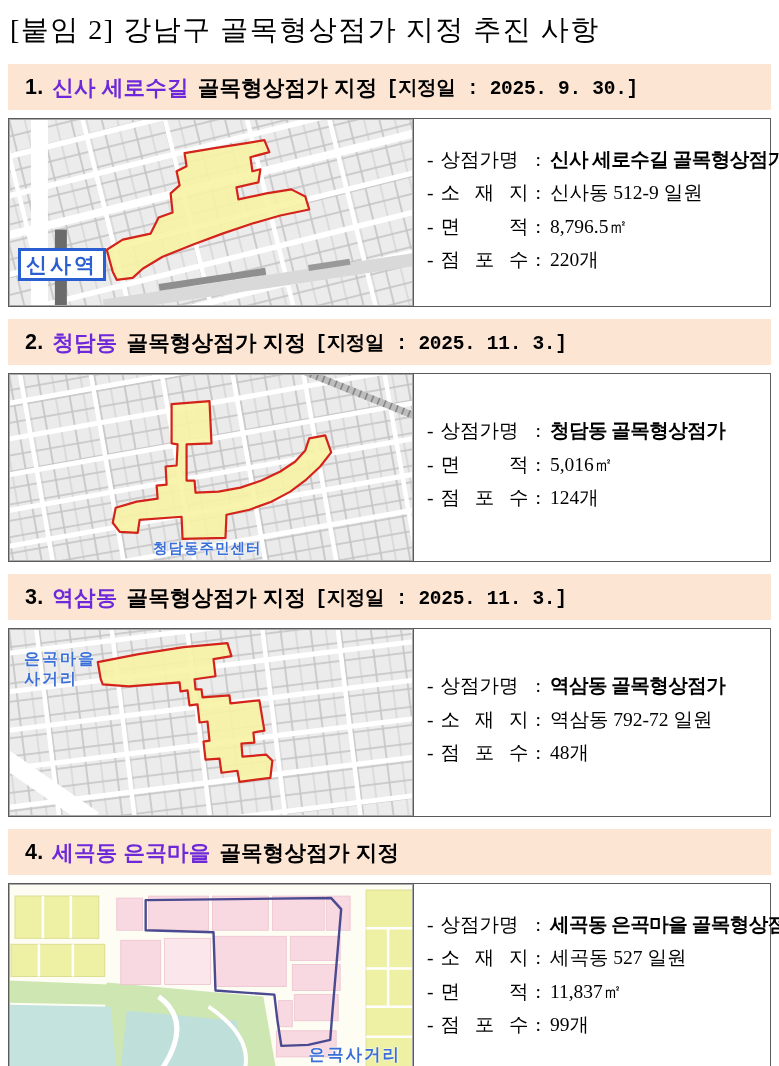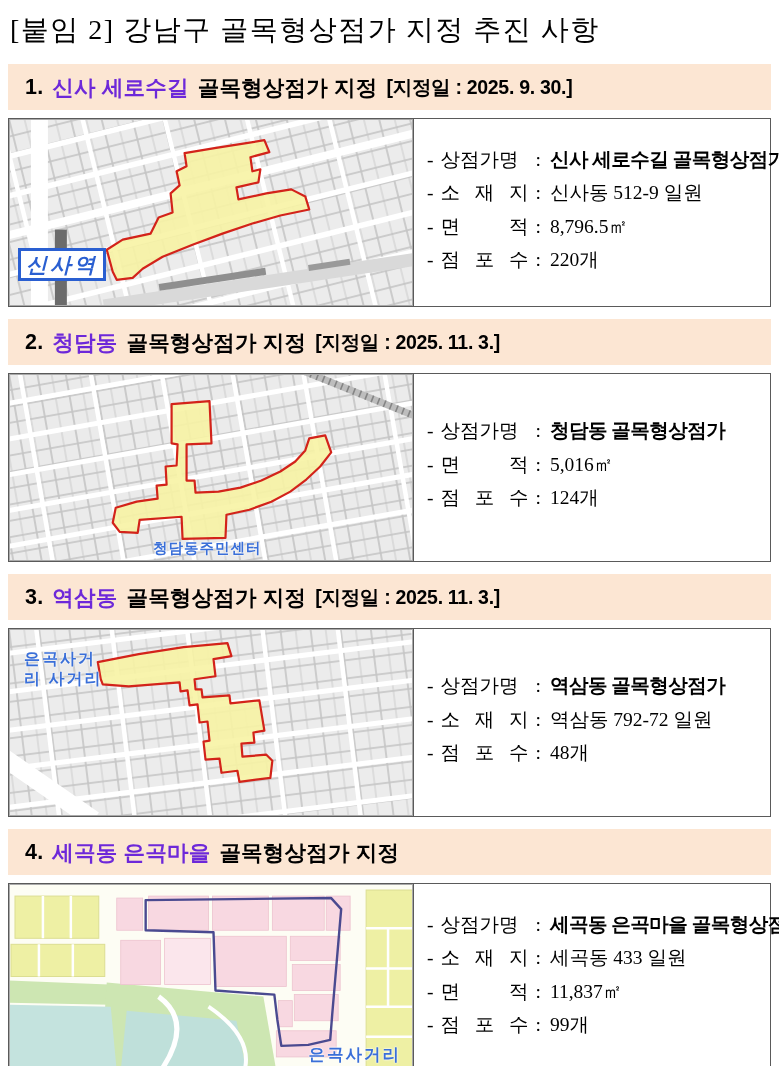--- a/index.html
+++ b/index.html
@@ -24,21 +24,21 @@
     font-weight: bold;
     font-size: 21.5px;
     padding-left: 17px;
     margin-top: 12px;
     letter-spacing: 0.2px;
   }
   .sec-header.first { margin-top: 6px; }
   .sec-header .num  { margin-right: 9px; }
   .sec-header .blue { color: #6d28d9; margin-right: 9px; }
   .sec-header .rest { margin-right: 9px; }
-  .sec-header .date { font-size: 19.5px; letter-spacing: -0.3px; }
+  .sec-header .date { font-size: 19.5px; letter-spacing: -0.3px; font-family: Liberation Mono, monospace; }
   .content {
     display: flex;
     border: 1.5px solid #5a5a5a;
     height: 189px;
     margin-top: 8px;
     background: #fff;
   }
   .map-cell {
     flex: 0 0 405px;
     position: relative;
@@ -61,21 +61,21 @@
     text-align: justify; text-align-last: justify;
   }
   .colon { margin: 0 9px 0 7px; }
   .row-name .val { font-weight: bold; letter-spacing: -0.5px; }
   
   .station-box {
     position: absolute; left: 9px; bottom: 25px;
     border: 3px solid #2a5fd1; background: #ffffff;
     color: #2a5fd1; font-family: "Liberation Sans", sans-serif;
     font-weight: bold; font-size: 21px; letter-spacing: 3px;
-    padding: 0 5px; line-height: 27px; font-style: italic;
+    padding: 0 5px; line-height: 27px;
   }
   .map-label {
     position: absolute;
     color: #3a6fd8; font-family: "Liberation Sans", sans-serif;
     font-weight: bold;
     text-shadow: 0 0 2px #fff, 0 0 2px #fff;
   }
   .lab-cheongdam { left: 144px; bottom: 3px;  font-size: 14.5px; letter-spacing: 1px; }
   .lab-yeoksam   { left: 15px;  top: 20px;    font-size: 16px; letter-spacing: 2px; width: 86px; line-height: 1.25; }
   .lab-eungok    { right: 12px; bottom: 5px;  font-size: 16.5px; letter-spacing: 2px; }
@@ -180,21 +180,21 @@
         </defs>
         <rect x="0" y="0" width="405" height="186" fill="url(#p3)"></rect>
         <g stroke="#ffffff" transform="rotate(-7 202 93)">
           <path d="M-100,0 H520 M-100,38 H520 M-100,76 H520 M-100,114 H520 M-100,152 H520 M-100,190 H520" stroke-width="5" fill="none"></path>
           <path d="M-30,-60 V260 M40,-60 V260 M115,-60 V260 M190,-60 V260 M265,-60 V260 M340,-60 V260 M415,-60 V260" stroke-width="4.5" fill="none"></path>
         </g>
         <path d="M-5,128 L85,190" stroke="#ffffff" stroke-width="18" fill="none"></path>
         <path d="M92,50 L89,33 L130,25 L175,18 L219,14 L223,27 L205,30 L207,47 L186,50 L187,60 L193,60 L194,68 L221,66 L222,74 L251,71 L256,101 L245,103 L246,113 L233,114 L234,127 L258,125 L264,131 L262,148 L231,152 L229,141 L213,143 L211,129 L197,130 L195,112 L201,111 L199,92 L191,93 L189,75 L181,76 L179,61 L172,62 L171,53 L120,57 L94,55 Z" fill="#f7f3a4" fill-opacity="0.9" stroke="#d3231a" stroke-width="2.2" stroke-linejoin="round"></path>
         <rect x="0.5" y="0.5" width="404" height="185" fill="none" stroke="#aaaaaa" stroke-width="1"></rect>
       </svg>
-      <div class="map-label lab-yeoksam">은곡사거리 사거리</div>
+      <div class="map-label lab-yeoksam">은곡마을 사거리</div>
     </div>
     <div class="detail-cell">
       <div class="drow row-name"><span class="dash">-</span><span class="lbl">상점가명</span><span class="colon">:</span><span class="val">역삼동 골목형상점가</span></div>
       <div class="drow"><span class="dash">-</span><span class="lbl">소 재 지</span><span class="colon">:</span><span class="val">역삼동 792-72 일원</span></div>
       <div class="drow"><span class="dash">-</span><span class="lbl">점 포 수</span><span class="colon">:</span><span class="val">48개</span></div>
     </div>
   </div>
 </div>
 
 <div>
@@ -245,18 +245,18 @@
           <rect x="268" y="146" width="60" height="26" fill="#f8d8e1"></rect>
         </g>
 
         <path d="M137,16 L323,14 L333,25 L330,60 L327,95 L324,130 L322,155 L300,160 L273,161 L269,135 L266,110 L236,108 L207,106 L206,77 L205,48 L171,47 L137,46 Z" fill="none" stroke="#4a4a90" stroke-width="2.4" stroke-linejoin="round"></path>
         <rect x="0.5" y="0.5" width="404" height="185" fill="none" stroke="#aaaaaa" stroke-width="1"></rect>
       </svg>
       <div class="map-label lab-eungok">은곡사거리</div>
     </div>
     <div class="detail-cell">
       <div class="drow row-name"><span class="dash">-</span><span class="lbl">상점가명</span><span class="colon">:</span><span class="val">세곡동 은곡마을 골목형상점가</span></div>
-      <div class="drow"><span class="dash">-</span><span class="lbl">소 재 지</span><span class="colon">:</span><span class="val">세곡동 433 일원</span></div>
+      <div class="drow"><span class="dash">-</span><span class="lbl">소 재 지</span><span class="colon">:</span><span class="val">세곡동 527 일원</span></div>
       <div class="drow"><span class="dash">-</span><span class="lbl">면 적</span><span class="colon">:</span><span class="val">11,837㎡</span></div>
       <div class="drow"><span class="dash">-</span><span class="lbl">점 포 수</span><span class="colon">:</span><span class="val">99개</span></div>
     </div>
   </div>
 </div>
 
 </body></html>

